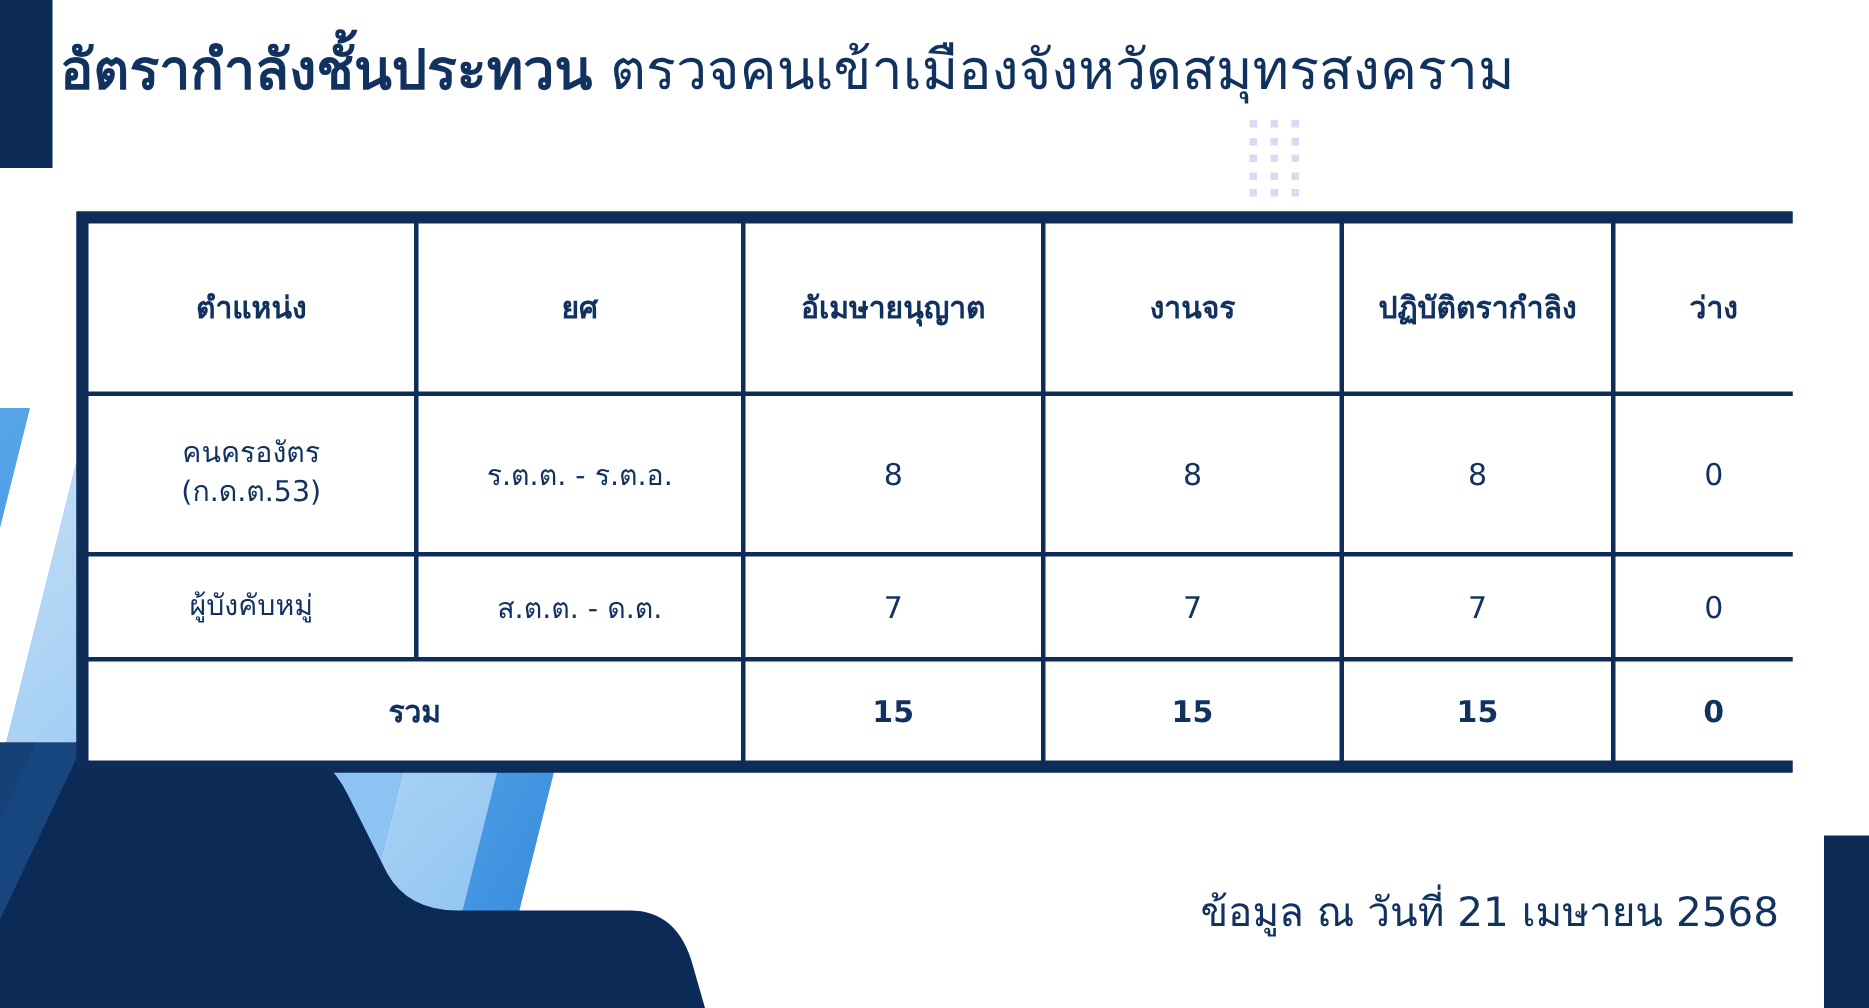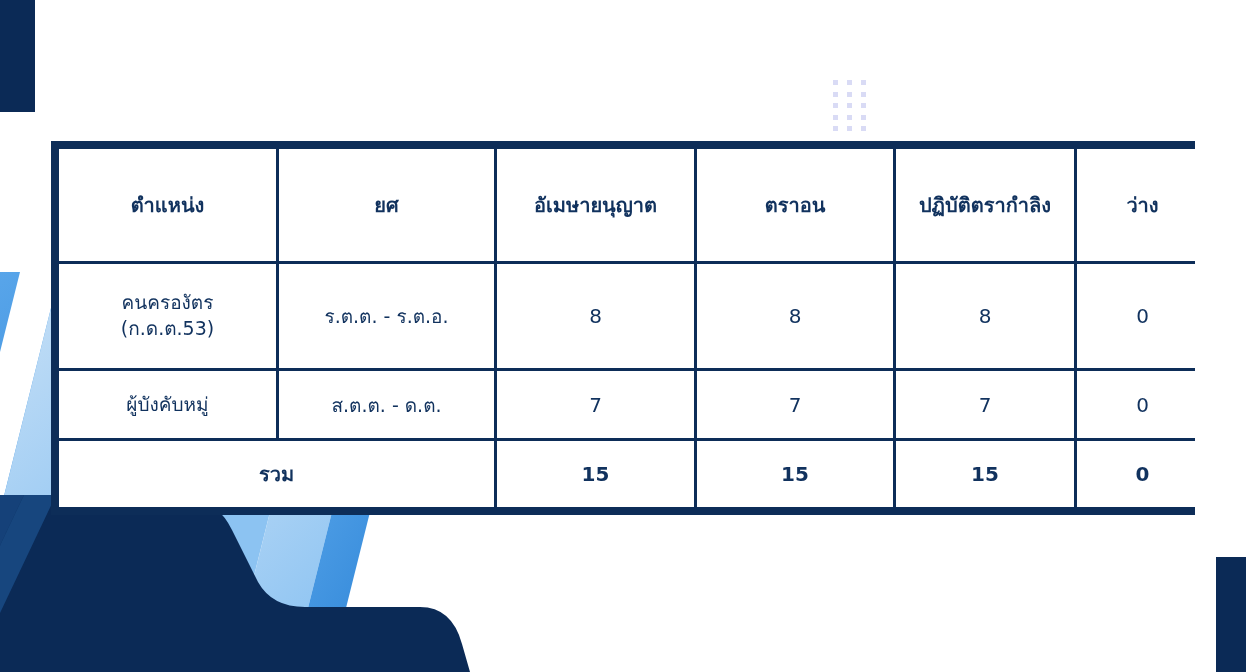--- a/index.html
+++ b/index.html
@@ -151,37 +151,40 @@
 
       <path d="M -200,243 L 175,243 Q 215,243 232,278 L 258,330 Q 272,355 305,355 L 420,355 Q 452,355 462,392 L 470,420 L -200,420 Z" fill="#0b2a56"></path>
 
       <g clip-path="none">
         <polygon points="-40,243 24,243 -60,420 -124,420" fill="#17457f" opacity="0.85"></polygon>
         <polygon points="24,243 56,243 -28,420 -60,420" fill="#1d5290" opacity="0.7"></polygon>
       </g>
     </svg>
   </div>
 
+  <div class="title">
+    <span class="bold">อัตรากำลังชั้นประทวน</span><span class="reg"> ตรวจคนเข้าเมืองจังหวัดสมุทรสงคราม</span>
+  </div>
 
   <div class="table-wrap">
     <table>
       <colgroup>
         <col class="c1">
           <col class="c2">
           <col class="c3">
           <col class="c4">
           <col class="c5">
           <col class="c6">
       </colgroup>
       <thead>
         <tr>
           <th>ตำแหน่ง</th>
           <th>ยศ</th>
           <th>อัเมษายนุญาต</th>
-          <th>ตราอน</th>
+          <th>งานจร</th>
           <th>ปฏิบัติตรากำลิง</th>
           <th>ว่าง</th>
         </tr>
       </thead>
       <tbody>
         <tr class="row1">
           <td class="pos">
             <span>คนครองัตร</span><br>
             <span>(ก.ด.ต.53)</span>
           </td>
@@ -203,14 +206,15 @@
           <td colspan="2">รวม</td>
           <td>15</td>
           <td>15</td>
           <td>15</td>
           <td>0</td>
         </tr>
       </tbody>
     </table>
   </div>
 
+  <div class="footer">ข้อมูล ณ วันที่ 21 เมษายน 2568</div>
 
 </div>
 
 </body></html>

